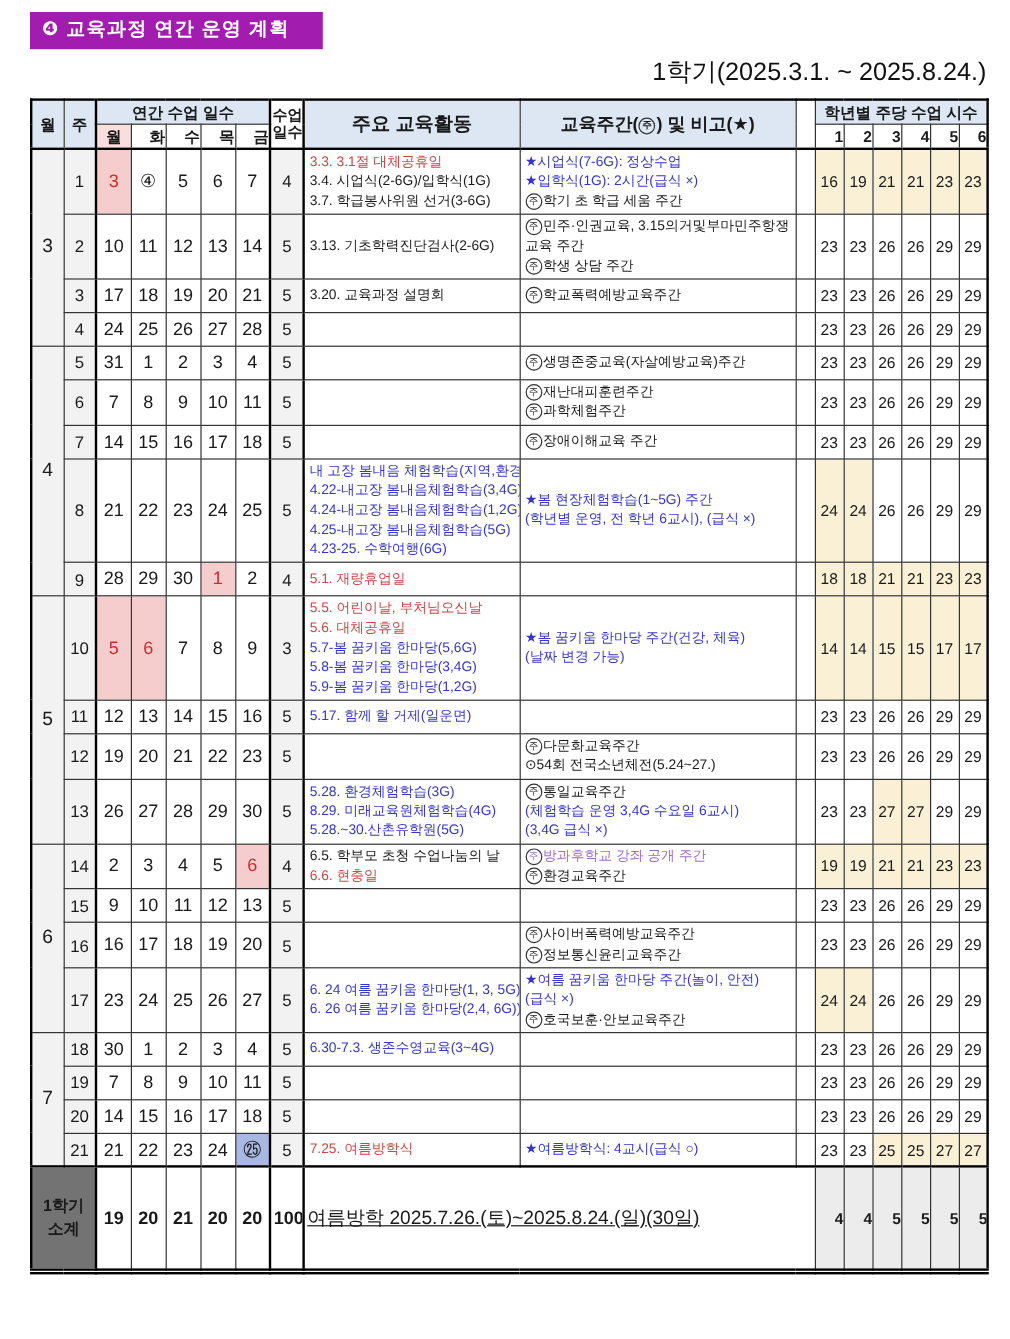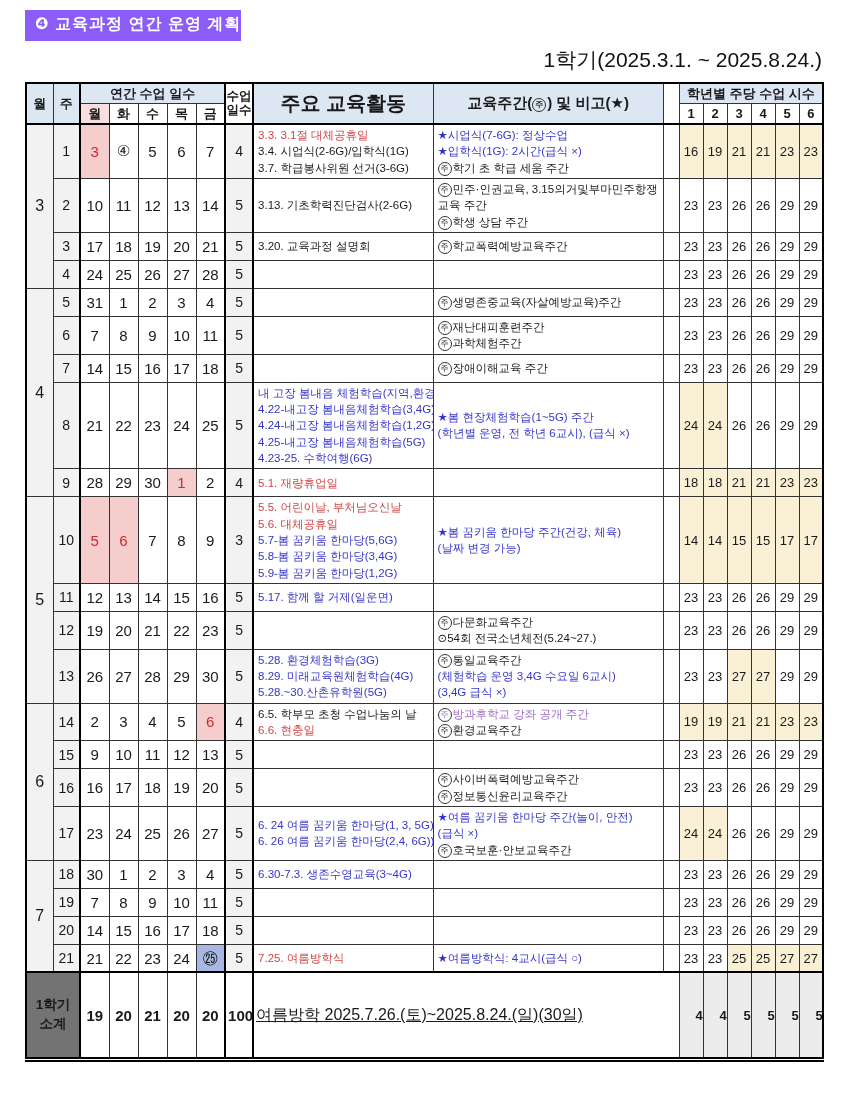--- a/index.html
+++ b/index.html
@@ -1,32 +1,32 @@
 <!DOCTYPE html>
 <html><head>
 <meta charset="utf-8">
 <style>
   html,body{margin:0;padding:0;}
   body{
     width:842px;height:1116px;position:relative;background:#fff;
     font-family:"Liberation Sans","DejaVu Sans",sans-serif;color:#1a1a1a;
   }
   .titlebar{
-    position:absolute;left:25px;top:10px;background:#8b5cf6;color:#fff;
-    font-weight:bold;font-size:16px;letter-spacing:1px;padding:4px 0 6px 10px;
+    position:absolute;left:25px;top:10px;background:#a21caf;color:#fff;
+    font-weight:bold;font-size:16px;letter-spacing:1px;padding:4px 28px 6px 10px;
   }
   .subtitle{position:absolute;right:20px;top:46px;font-size:21px;color:#111;}
   table{
     position:absolute;left:25px;top:82px;width:795px;
     border-collapse:collapse;table-layout:fixed;
     border:2px solid #000;border-bottom:5px double #000;
   }
   th,td{border:1px solid #333;padding:1px 2px;overflow:hidden;}
   thead th{background:#dce7f3;font-size:13px;font-weight:bold;text-align:center;vertical-align:middle;height:19px;padding:0;}
-  thead th.white{background:#fff;}
+  thead th.white{background:#fff;text-align:right;}
   thead th.pink{background:#f8dede;}
   thead tr:last-child th{border-bottom:2px solid #000;}
   th.rs{border-bottom:2px solid #000;}
   tbody tr{height:28px;}
   tbody tr:first-child td{border-top:2px solid #000;}
   .num{text-align:center;vertical-align:middle;}
   .mcell{background:#f2f2f2;font-size:16px;}
   .wcell{background:#f2f2f2;font-size:14px;border-right:2px solid #000;}
   .dcell{font-size:15px;}
   .ccell{background:#f2f2f2;font-size:14px;border-left:2px solid #000;border-right:2px solid #000;}
@@ -82,21 +82,21 @@
   </colgroup>
   <thead>
     <tr>
       <th rowspan="2" class="rs">월</th>
       <th rowspan="2" class="rs" style="border-right:2px solid #000">주</th>
       <th colspan="5">연간 수업 일수</th>
       <th rowspan="2" class="white rs" style="border-left:2px solid #000;border-right:2px solid #000">
         <span class="hdr2">수업</span>
         <span class="hdr2">일수</span>
       </th>
-      <th rowspan="2" class="rs" style="font-size:20px">주요 교육활동</th>
+      <th rowspan="2" class="rs" style="font-size:16px">주요 교육활동</th>
       <th rowspan="2" class="rs" style="font-size:15px"><span>교육주간(</span><span class="cj">주</span><span>) 및 비고(★)</span></th>
       <th rowspan="2" class="white rs"></th>
       <th colspan="6">학년별 주당 수업 시수</th>
     </tr>
     <tr>
       <th class="pink">월</th>
       <th class="white">화</th>
       <th class="white">수</th>
       <th class="white">목</th>
       <th class="white">금</th>

